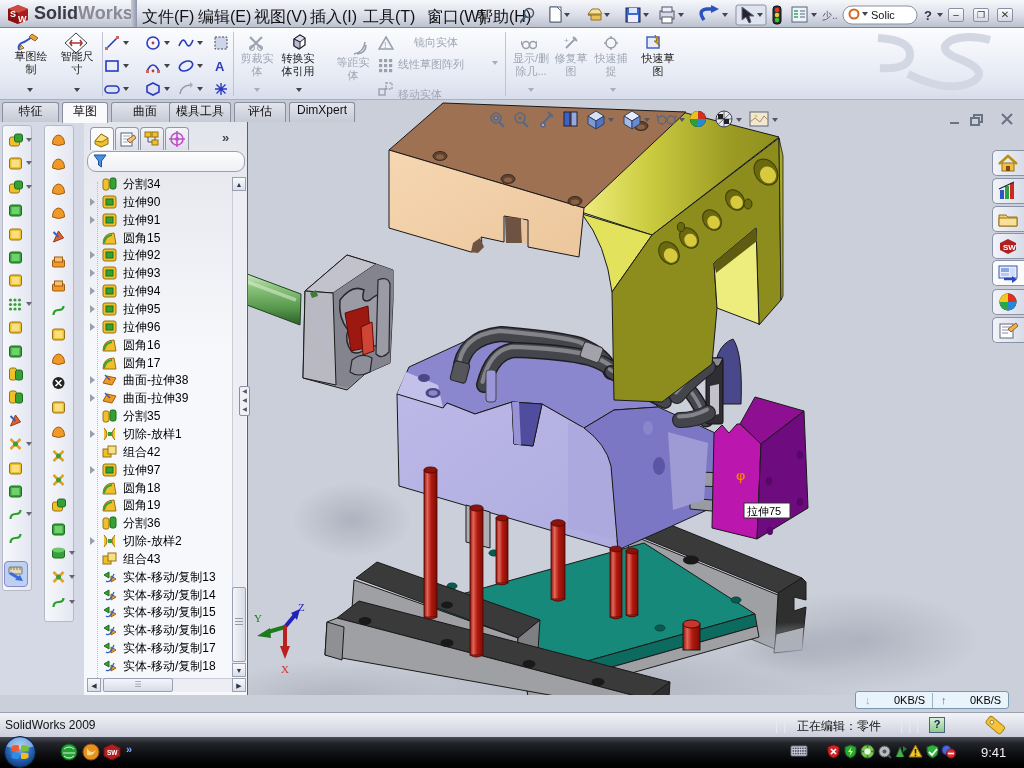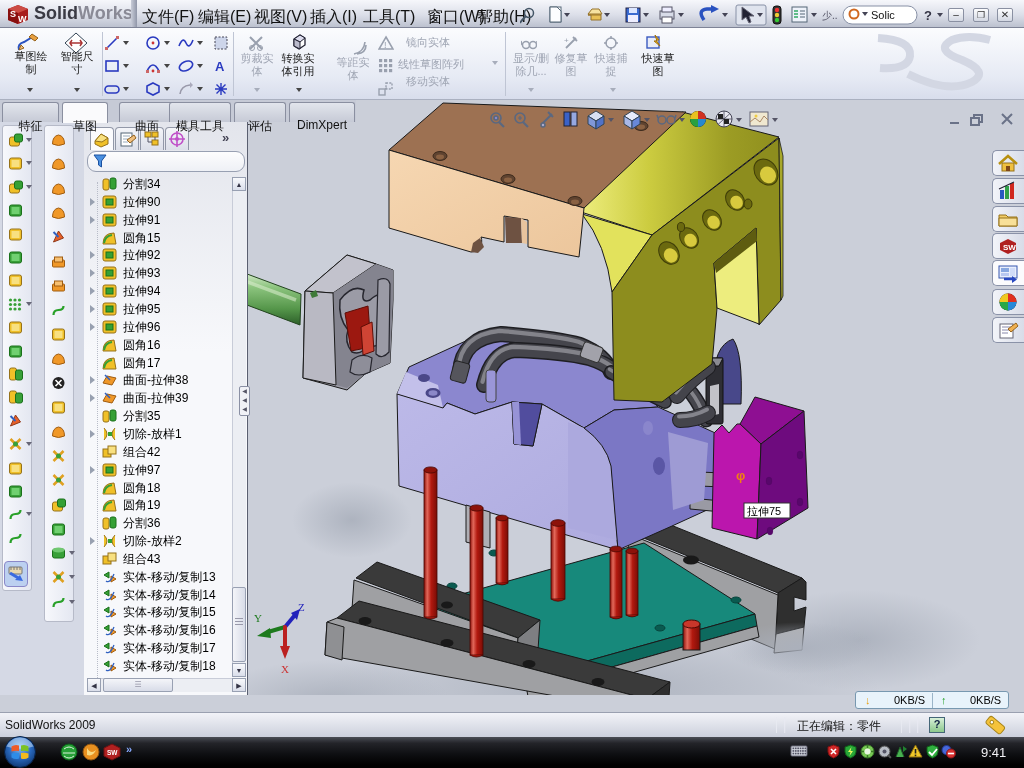--- a/index.html
+++ b/index.html
@@ -8,21 +8,21 @@
 #swtext{left:34px;top:3px;font-size:18px;font-weight:bold;color:#3a3a44}
 #swtext .w{color:#8a8a96}
 .menu{top:7px;font-size:16px;color:#111}
 #toolbar{left:0;top:28px;width:1024px;height:72px;background:linear-gradient(#fbfcfe,#e6eaf4 70%,#d8ddec);border-bottom:1px solid #aab0c0;z-index:9}
 .tbtxt{position:absolute;font-size:11px;color:#222;text-align:center;line-height:13px;white-space:pre-line}
 .tbgray{color:#a0a6b4}
 .dd{position:absolute;width:0;height:0;border-left:3px solid transparent;border-right:3px solid transparent;border-top:4px solid #444}
 .ddg{border-top-color:#a7adbb}
 .vsep{position:absolute;top:4px;width:1px;height:64px;background:#bfc5d4}
 #tabrow{left:0;top:100px;width:356px;height:22px;background:#c6cad6;z-index:8}
-.ctab{position:absolute;top:2px;height:20px;background:linear-gradient(#e2e5ec,#c6cad6);border:1px solid #8a8fa0;border-bottom:none;border-radius:3px 3px 0 0;font-size:12px;color:#111;text-align:center;padding-top:15px}
+.ctab{position:absolute;top:2px;height:20px;background:linear-gradient(#e2e5ec,#c6cad6);border:1px solid #8a8fa0;border-bottom:none;border-radius:3px 3px 0 0;font-size:12px;color:#111;text-align:center;padding-top:0}
 .ctab.active{background:#fafafc;height:21px;z-index:3}
 #leftdock{left:0;top:122px;width:84px;height:573px;background:#d5d9e5;z-index:7}
 .vtool{position:absolute;background:linear-gradient(90deg,#f7f8fc,#e4e7f1);border:1px solid #b6bac8;border-radius:3px}
 #treepanel{left:84px;top:122px;width:164px;height:573px;background:linear-gradient(#e3e5ec,#f7f8fb 40%);border-right:1px solid #5a5f70;z-index:7;overflow:hidden}
 .ptab{position:absolute;height:23px;width:24px;background:linear-gradient(#f4f5f9,#dcdfe9);border:1px solid #9298a8;border-bottom:none;border-radius:4px 4px 0 0}
 .treerow{position:absolute;left:18px;height:18px;font-size:12px;color:#000;white-space:nowrap}
 .tri{position:absolute;width:0;height:0;border-top:4px solid transparent;border-bottom:4px solid transparent;border-left:5px solid #98a0b0;left:-12px;top:5px}
 .tlabel{position:absolute;left:21px;top:1px}
 #mtabrow{left:0;top:695px;width:1024px;height:17px;background:linear-gradient(#e6e8f0,#c9cdda);border-top:1px solid #8a90a0;z-index:6}
 .navbtn{position:absolute;top:2px;width:15px;height:13px;background:linear-gradient(#f2f3f7,#d5d9e4);border:1px solid #98a0b2;font-size:7px;color:#445;text-align:center;line-height:12px}
@@ -193,21 +193,21 @@
       <div class="dd abs" style="left:296px;top:60px"></div>
 <svg class="abs" style="left:352px;top:12px" width="16" height="16" viewBox="0 0 16 16">
         <path d="M2,14 Q12,12 13,2 M5,14 Q14,13 14,5" stroke="#99a0ae" stroke-width="1.6" fill="none"></path>
       </svg>
 <div class="tbtxt tbgray abs" style="left:330px;top:28px;width:46px">等距实
 体</div>
 <svg class="abs" style="left:378px;top:7px" width="16" height="16" viewBox="0 0 16 16">
         <polygon points="8,2 15,14 1,14" fill="none" stroke="#99a0ae" stroke-width="1.6"></polygon>
         <text x="6" y="13" font-size="9" fill="#99a0ae">!</text>
       </svg>
-<div class="tbtxt tbgray abs" style="left:398px;top:8px;width:60px;text-align:center">镜向实体</div>
+<div class="tbtxt tbgray abs" style="left:398px;top:8px;width:60px;text-align:right">镜向实体</div>
 <svg class="abs" style="left:378px;top:30px" width="16" height="16" viewBox="0 0 16 16">
         <g fill="#99a0ae">
           <rect x="1" y="1" width="3.2" height="3.2"></rect>
           <rect x="6" y="1" width="3.2" height="3.2"></rect>
           <rect x="11" y="1" width="3.2" height="3.2"></rect>
           <rect x="1" y="6" width="3.2" height="3.2"></rect>
           <rect x="6" y="6" width="3.2" height="3.2"></rect>
           <rect x="11" y="6" width="3.2" height="3.2"></rect>
           <rect x="1" y="11" width="3.2" height="3.2"></rect>
           <rect x="6" y="11" width="3.2" height="3.2"></rect>
@@ -216,21 +216,21 @@
       </svg>
 <div class="tbtxt tbgray abs" style="left:398px;top:30px;width:90px;text-align:left">线性草图阵列</div>
       <div class="dd ddg abs" style="left:492px;top:33px"></div>
 <svg class="abs" style="left:378px;top:53px" width="16" height="16" viewBox="0 0 16 16">
         <g fill="none" stroke="#99a0ae" stroke-width="1.4">
           <rect x="1" y="8" width="6" height="6"></rect>
           <rect x="8" y="2" width="6" height="6" stroke-dasharray="2,1.3"></rect>
           <path d="M7,8 L9,7"></path>
         </g>
       </svg>
-<div class="tbtxt tbgray abs" style="left:398px;top:47px;width:60px;text-align:center">移动实体</div>
+<div class="tbtxt tbgray abs" style="left:398px;top:60px;width:60px;text-align:left">移动实体</div>
 <div class="vsep abs" style="left:505px"></div>
 <svg class="abs" style="left:521px;top:7px" width="16" height="16" viewBox="0 0 16 16">
         <g fill="none" stroke="#99a0ae" stroke-width="1.5">
           <circle cx="5" cy="10" r="3.5"></circle>
           <circle cx="12" cy="10" r="3.5"></circle>
           <path d="M1,10 L0,6 M16,10 L16,6 M8.5,10 L8.5,8"></path>
         </g>
       </svg>
 <div class="tbtxt tbgray abs" style="left:506px;top:24px;width:50px">显示/删
 除几...</div>
@@ -259,21 +259,21 @@
 <svg class="abs" style="left:850px;top:2px" width="160" height="68" viewBox="0 0 160 68">
         <g fill="none" stroke="#d3d7e3" stroke-width="8">
           <path d="M28,8 Q62,10 60,26 Q58,40 30,38"></path>
           <path d="M58,44 Q98,64 122,52 Q140,42 112,30 Q84,20 102,10 Q118,4 140,10"></path>
         </g>
       </svg>
 </div>
 <div id="tabrow" class="abs">
 <div class="ctab" style="left:2px;width:57px">特征</div>
 <div class="ctab active" style="left:62px;width:46px">草图</div>
-<div class="ctab" style="left:119px;width:56px">曲面</div>
+<div class="ctab" style="left:111px;width:68px">曲面</div>
 <div class="ctab" style="left:169px;width:62px">模具工具</div>
 <div class="ctab" style="left:234px;width:52px">评估</div>
 <div class="ctab" style="left:289px;width:66px">DimXpert</div>
 </div>
 <div id="viewport" class="abs" style="left:248px;top:101px;width:776px;height:594px;background:#cbcfd9;overflow:hidden">
 <svg width="776" height="594" viewBox="248 101 776 594">
 <defs>
 <linearGradient id="gtan" x1="0" y1="0" x2="1" y2="1">
             <stop offset="0" stop-color="#f6d7b2"></stop>
             <stop offset="1" stop-color="#ecc69c"></stop>

